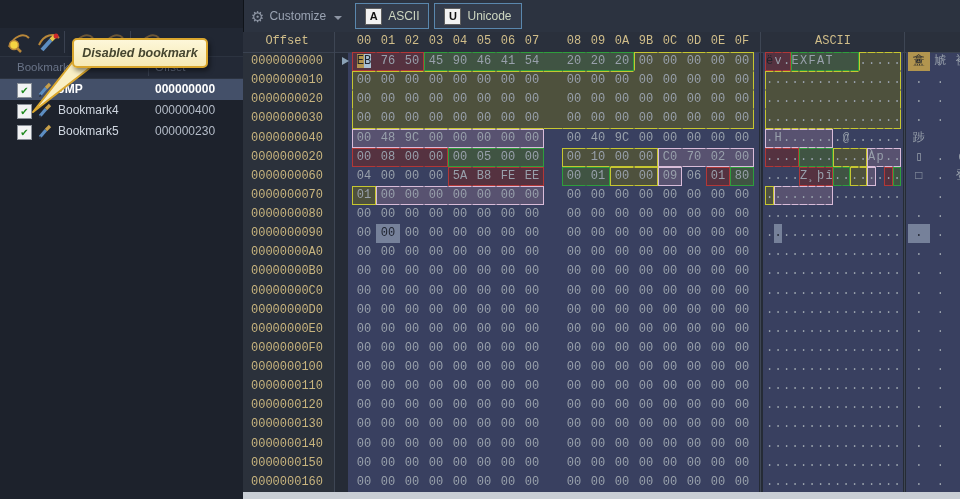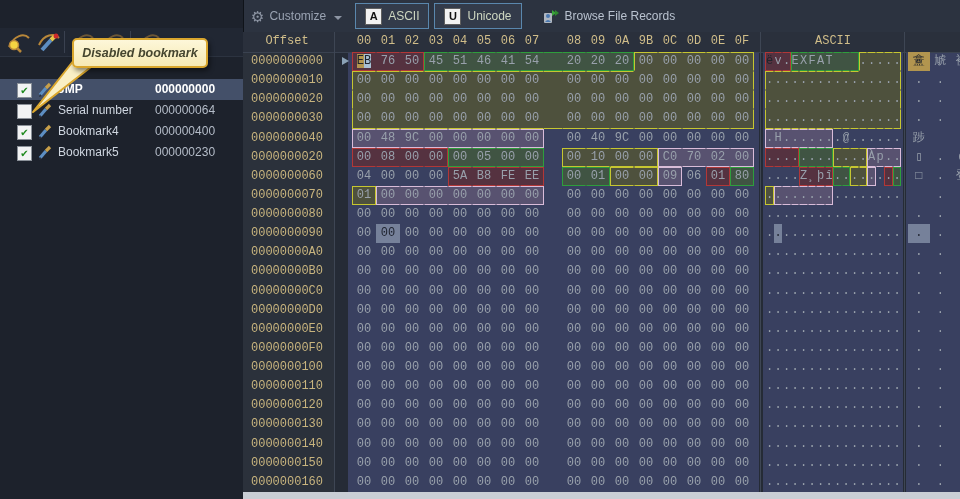--- a/index.html
+++ b/index.html
@@ -91,30 +91,20 @@
     <span class="caret"></span>
   </div>
   <div class="boxed-btn">
     <span class="glyphbox">A</span>
     <span class="tb-label">ASCII</span>
   </div>
   <div class="boxed-btn">
     <span class="glyphbox">U</span>
     <span class="tb-label">Unicode</span>
   </div>
-  <div class="tb-item" style="margin-left:12px;color:#b9c2cf;">
-    <svg width="18" height="16" viewBox="0 0 18 16">
-      <rect x="2" y="5" width="8" height="10" rx="1" fill="#aeb6c0"></rect>
-      <circle cx="6" cy="8" r="2" fill="#4a78b0"></circle>
-      <path d="M3 14 q3 -4 6 0 z" fill="#4a78b0"></path>
-      <path d="M10 2 l4 3 -4 3 z" fill="#3aa53a"></path>
-      <path d="M13 2 l4 3 -4 3 z" fill="#2f8a2f"></path>
-    </svg>
-    <span class="tb-label">Browse File Records</span>
-  </div>
 </div>
 
 <div id="panel">
   <div id="panel-toolbar">
     <svg class="ptb-icon" style="left:6px;" viewBox="0 0 24 22">
       <path d="M3 16 C8 4 18 2 23 7" stroke="#b8873a" stroke-width="2" fill="none"></path>
       <circle cx="8" cy="14" r="4.5" fill="#f5d442" stroke="#b8873a" stroke-width="1.5"></circle>
       <line x1="11" y1="17" x2="15" y2="21" stroke="#b8873a" stroke-width="2.5"></line>
     </svg>
     <svg class="ptb-icon" style="left:36px;" viewBox="0 0 24 22">
@@ -132,40 +122,35 @@
       <path d="M3 16 C8 4 18 2 23 7" stroke="#b8873a" stroke-width="2" fill="none"></path>
       <path d="M14 10 l5 5 -5 4" stroke="#b8873a" stroke-width="2" fill="none"></path>
     </svg>
     <div class="ptb-sep" style="left:130px;"></div>
     <svg class="ptb-icon faded" style="left:136px;" viewBox="0 0 24 22">
       <path d="M3 16 C8 4 18 2 23 7" stroke="#b8873a" stroke-width="2" fill="none"></path>
       <line x1="8" y1="10" x2="18" y2="19" stroke="#b04040" stroke-width="2"></line>
       <line x1="18" y1="10" x2="8" y2="19" stroke="#b04040" stroke-width="2"></line>
     </svg>
   </div>
+  <div id="bm-header">
+    <span class="h1">Bookmark</span>
+    <div class="hd"></div>
+    <span class="h2">Offset</span>
+  </div>
   <div id="bm-rows">
       <div class="bm-row selected">
         <div class="bm-check">✔</div>
         <svg width="16" height="16" class="bm-pencil">
           <line x1="3" y1="13" x2="9" y2="6" stroke="#5d8ec2" stroke-width="3.2"></line>
           <line x1="9" y1="6" x2="13" y2="2" stroke="#c9a04a" stroke-width="3.2"></line>
           <path d="M2 15 l3 -1 -2 -2 z" fill="#2a3140"></path>
         </svg>
         <span class="bm-label">JMP</span>
         <span class="bm-offset">000000000</span>
-      </div>
-      <div class="bm-row">
-        <div class="bm-check"></div>
-        <svg width="16" height="16" class="bm-pencil">
-          <line x1="3" y1="13" x2="9" y2="6" stroke="#5d8ec2" stroke-width="3.2"></line>
-          <line x1="9" y1="6" x2="13" y2="2" stroke="#c9a04a" stroke-width="3.2"></line>
-          <path d="M2 15 l3 -1 -2 -2 z" fill="#2a3140"></path>
-        </svg>
-        <span class="bm-label">Serial number</span>
-        <span class="bm-offset">000000064</span>
       </div>
       <div class="bm-row">
         <div class="bm-check">✔</div>
         <svg width="16" height="16" class="bm-pencil">
           <line x1="3" y1="13" x2="9" y2="6" stroke="#5d8ec2" stroke-width="3.2"></line>
           <line x1="9" y1="6" x2="13" y2="2" stroke="#c9a04a" stroke-width="3.2"></line>
           <path d="M2 15 l3 -1 -2 -2 z" fill="#2a3140"></path>
         </svg>
         <span class="bm-label">Bookmark4</span>
         <span class="bm-offset">000000400</span>
@@ -221,21 +206,21 @@
   <div class="vline" style="left:517px;"></div>
   <div class="vline" style="left:661px;"></div>
   <div id="hexrows">
       <div class="hexrow" style="top: 0px;">
         <div class="hoffset">0000000000</div>
         <div class="marker"></div>
         <div class="cell" style="left: 109px; background: rgb(85, 50, 64); border-left-color: rgb(178, 55, 55); border-top-color: rgb(178, 55, 55); border-bottom-color: rgb(178, 55, 55);"><span class="cur-a">E</span><span class="cur-b">B</span></div>
         <div class="cell" style="left: 133px; background: rgb(85, 50, 64); border-top-color: rgb(178, 55, 55); border-bottom-color: rgb(178, 55, 55);">76</div>
         <div class="cell" style="left: 157px; background: rgb(85, 50, 64); border-right-color: rgb(178, 55, 55); border-top-color: rgb(178, 55, 55); border-bottom-color: rgb(178, 55, 55);">50</div>
         <div class="cell" style="left: 181px; background: rgb(64, 84, 67); border-left-color: rgb(46, 158, 60); border-top-color: rgb(46, 158, 60); border-bottom-color: rgb(46, 158, 60);">45</div>
-        <div class="cell" style="left: 205px; background: rgb(64, 84, 67); border-top-color: rgb(46, 158, 60); border-bottom-color: rgb(46, 158, 60);">51</div>
+        <div class="cell" style="left: 205px; background: rgb(64, 84, 67); border-top-color: rgb(46, 158, 60); border-bottom-color: rgb(46, 158, 60);">90</div>
         <div class="cell" style="left: 229px; background: rgb(64, 84, 67); border-top-color: rgb(46, 158, 60); border-bottom-color: rgb(46, 158, 60);">46</div>
         <div class="cell" style="left: 253px; background: rgb(64, 84, 67); border-top-color: rgb(46, 158, 60); border-bottom-color: rgb(46, 158, 60);">41</div>
         <div class="gapf" style="left: 301px; background: rgb(64, 84, 67); border-top-color: rgb(46, 158, 60); border-bottom-color: rgb(46, 158, 60);"></div>
         <div class="cell" style="left: 277px; background: rgb(64, 84, 67); border-top-color: rgb(46, 158, 60); border-bottom-color: rgb(46, 158, 60);">54</div>
         <div class="cell" style="left: 319px; background: rgb(64, 84, 67); border-top-color: rgb(46, 158, 60); border-bottom-color: rgb(46, 158, 60);">20</div>
         <div class="cell" style="left: 343px; background: rgb(64, 84, 67); border-top-color: rgb(46, 158, 60); border-bottom-color: rgb(46, 158, 60);">20</div>
         <div class="cell" style="left: 367px; background: rgb(64, 84, 67); border-right-color: rgb(46, 158, 60); border-top-color: rgb(46, 158, 60); border-bottom-color: rgb(46, 158, 60);">20</div>
         <div class="cell" style="left: 391px; background: rgb(78, 81, 61); border-left-color: rgb(198, 198, 49); border-top-color: rgb(198, 198, 49);">00</div>
         <div class="cell" style="left: 415px; background: rgb(78, 81, 61); border-top-color: rgb(198, 198, 49);">00</div>
         <div class="cell" style="left: 439px; background: rgb(78, 81, 61); border-top-color: rgb(198, 198, 49);">00</div>

